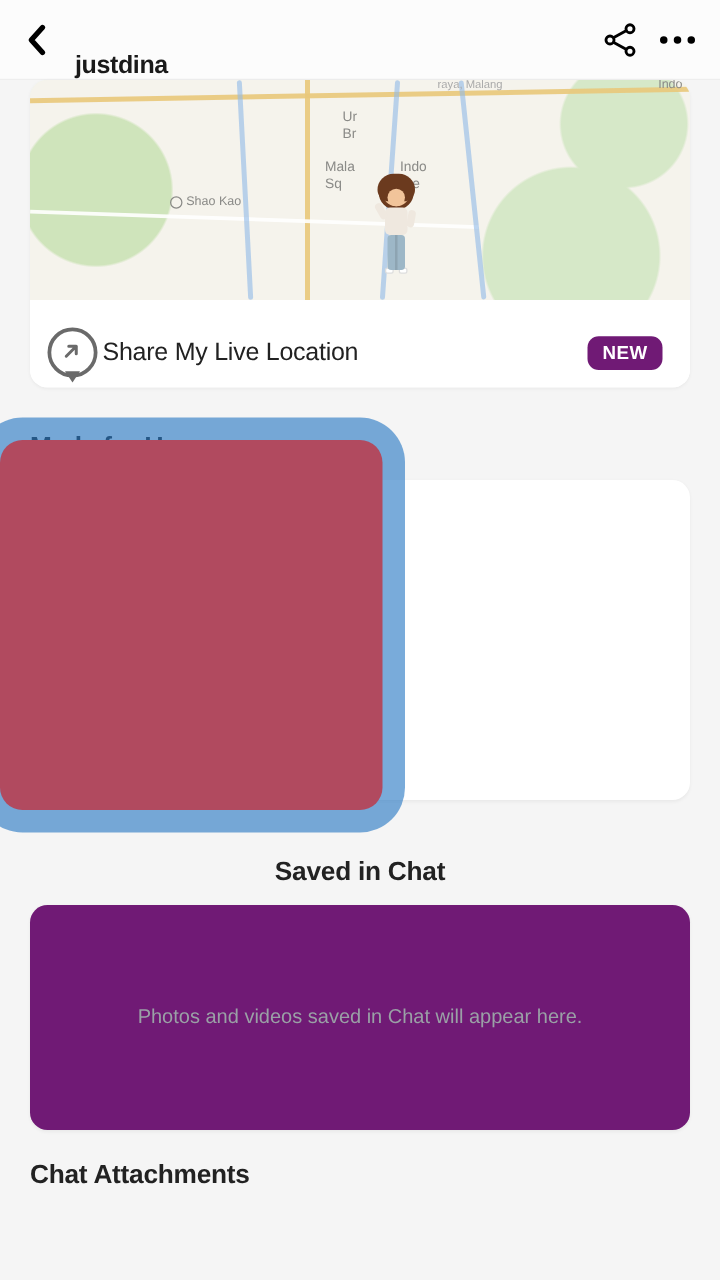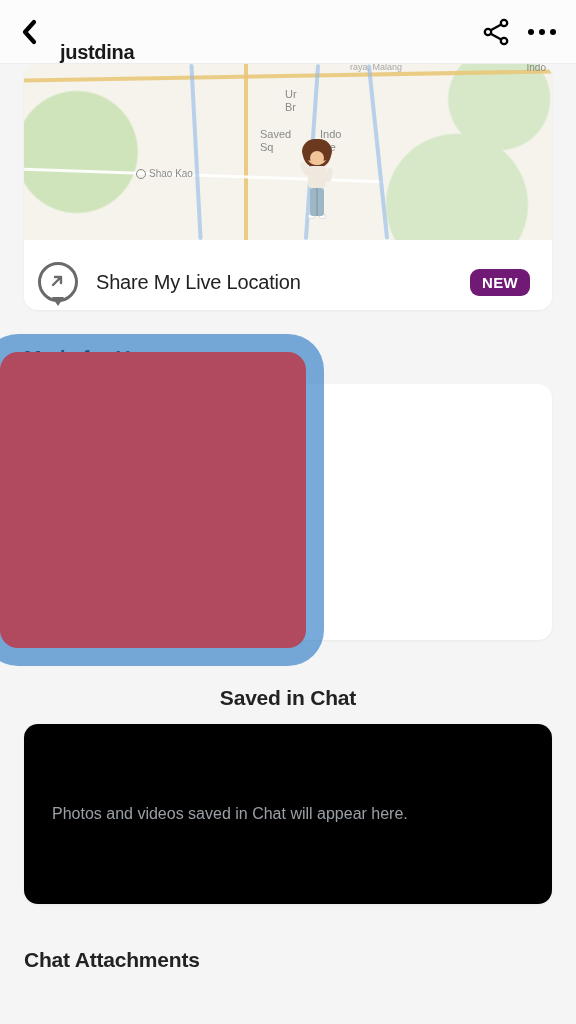--- a/index.html
+++ b/index.html
@@ -59,38 +59,38 @@
 .bitmoji .face{position:absolute;top:8px;left:4px;right:4px;height:14px;background:#f1c49a;border-radius:8px;}
 .bitmoji .body{width:18px;height:22px;background:#efe8df;margin:-2px auto 0;border-radius:4px;position:relative;}
 .bitmoji .arm{position:absolute;width:6px;height:14px;background:#efe8df;border-radius:3px;}
 .bitmoji .arm.l{left:-6px;top:-4px;transform:rotate(-30deg);}
 .bitmoji .arm.r{right:-6px;top:2px;transform:rotate(10deg);}
 .bitmoji .legs{width:14px;height:28px;background:#9db7c7;margin:0 auto;border-radius:3px;position:relative;}
 .bitmoji .legs::after{content:"";position:absolute;left:6px;top:0;width:2px;height:100%;background:rgba(0,0,0,.1);}
 .bitmoji .feet{display:flex;justify-content:space-between;width:18px;margin:-2px auto 0;}
 .bitmoji .feet span{width:7px;height:5px;background:#fff;border-radius:2px;border:1px solid #ddd;}
 .share-row {
-  height: 70px; display:flex; align-items:center; padding:14px 22px 0 14px; gap:18px; background:#fff;
+  height: 70px; display:flex; align-items:center; padding:14px 22px 0 14px; gap:4px; background:#fff;
 }
 .pin-icon {
   width:40px;height:40px;border:3px solid #6a6a6a;border-radius:50%;position:relative;
 }
 .pin-icon::after{content:"";position:absolute;bottom:-7px;left:50%;transform:translateX(-50%);width:0;height:0;border-left:6px solid transparent;border-right:6px solid transparent;border-top:9px solid #6a6a6a;}
 .pin-arrow{position:absolute;top:9px;left:9px;width:14px;height:14px;}
 .share-text{flex:1;font-size:20px;color:#222;font-weight:400;letter-spacing:-0.2px;}
 .badge{background:#701a75;color:#fff;font-size:15px;font-weight:700;padding:5px 12px;border-radius:9px;letter-spacing:0.3px;}
 .section-title{font-size:21px;font-weight:700;color:#222;margin:36px 24px 14px;letter-spacing:-0.2px;}
 .mfu-wrap{position:relative;}
 .mfu-card{margin:0 24px;background:#fff;border-radius:14px;height:256px;box-shadow:0 1px 3px rgba(0,0,0,0.05);}
 .highlight{
   position:absolute; left:0; top:-32px; width:306px; height:296px;
   background:#b14a5f; border-radius:18px;
   box-shadow: 0 0 0 18px rgba(38,119,196,0.62);
 }
-.saved-card{margin:14px 24px 0;background:#000000;border-radius:14px;height:180px;display:flex;align-items:center;padding:0 28px;box-shadow:0 1px 3px rgba(0,0,0,0.05);}
+.saved-card{margin:14px 24px 0;background:#701a75;border-radius:14px;height:180px;display:flex;align-items:center;justify-content:center;padding:0 28px;box-shadow:0 1px 3px rgba(0,0,0,0.05);}
 .saved-card .msg{color:#9aa0a6;font-size:16px;font-weight:500;text-align:center;}
 svg{display:block;}
 </style>
 </head>
 <body>
 
 <div class="header">
   <div class="back">
     <svg width="20" height="28" viewBox="0 0 20 28">
         <path d="M14 4 L5 14 L14 24" stroke="#000" stroke-width="4.2" fill="none" stroke-linecap="round" stroke-linejoin="round"></path>
@@ -117,26 +117,26 @@
 
 <div class="map-card">
   <div class="map-area">
     <div class="map-bg"></div>
     <div class="road" style="left:0;top:10px;width:100%;height:4px;transform:rotate(-1deg);"></div>
     <div class="road" style="left:220px;top:0;width:4px;height:100%;background:#e9c87a;"></div>
     <div class="road" style="left:0;top:110px;width:68%;height:3px;transform:rotate(2deg);background:#fff;"></div>
     <div class="river" style="left:286px;top:0;height:100%;transform:rotate(4deg);"></div>
     <div class="river" style="left:352px;top:0;height:100%;transform:rotate(-6deg);"></div>
     <div class="river" style="left:170px;top:0;height:100%;transform:rotate(-3deg);"></div>
-    <div class="map-label" style="left:261px;top:24px;"><span>Ur</span><br><span>Br</span></div>
-    <div class="map-label" style="left:236px;top:64px;"><span>Saved</span><br><span>Sq</span></div>
+    <div class="map-label" style="left:250px;top:24px;"><span>Ur</span><br><span>Br</span></div>
+    <div class="map-label" style="left:236px;top:64px;"><span>Mala</span><br><span>Sq</span></div>
     <div class="map-label" style="left:296px;top:64px;"><span>Indo</span><br><span>are</span></div>
     <div class="map-label" style="right:6px;top:-2px;font-size:10px;text-align:center;">Indo</div>
     <div class="map-label" style="left:326px;top:-2px;font-size:9px;color:#aaa;">raya, Malang</div>
-    <div class="poi" style="left:112px;top:104px;">
+    <div class="poi" style="left:112px;top:92px;">
         <span class="pin"></span>
         <span>Shao Kao</span>
       </div>
     <div class="bitmoji">
       <div class="head">
           <div class="hair"></div>
           <div class="face"></div>
         </div>
       <div class="body">
           <div class="arm l"></div>
@@ -164,13 +164,13 @@
 <div class="mfu-wrap">
   <div class="mfu-card"></div>
   <div class="highlight"></div>
 </div>
 
 <div class="section-title" style="margin-top:46px;text-align:center;">Saved in Chat</div>
 <div class="saved-card">
   <div class="msg">Photos and videos saved in Chat will appear here.</div>
 </div>
 
-<div class="section-title" style="margin-top:44px;">Chat Attachments</div>
+<div class="section-title" style="margin-top:24px;">Chat Attachments</div>
 
 </body></html>

